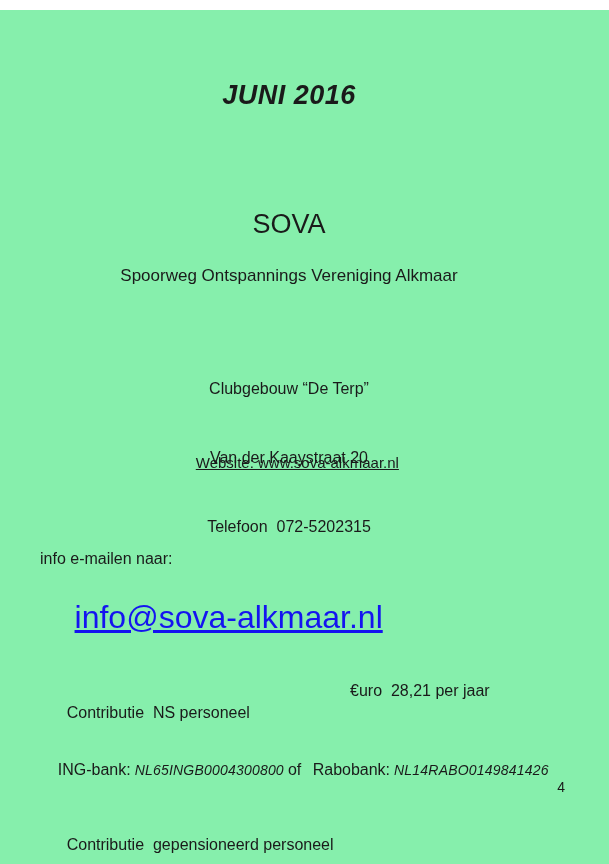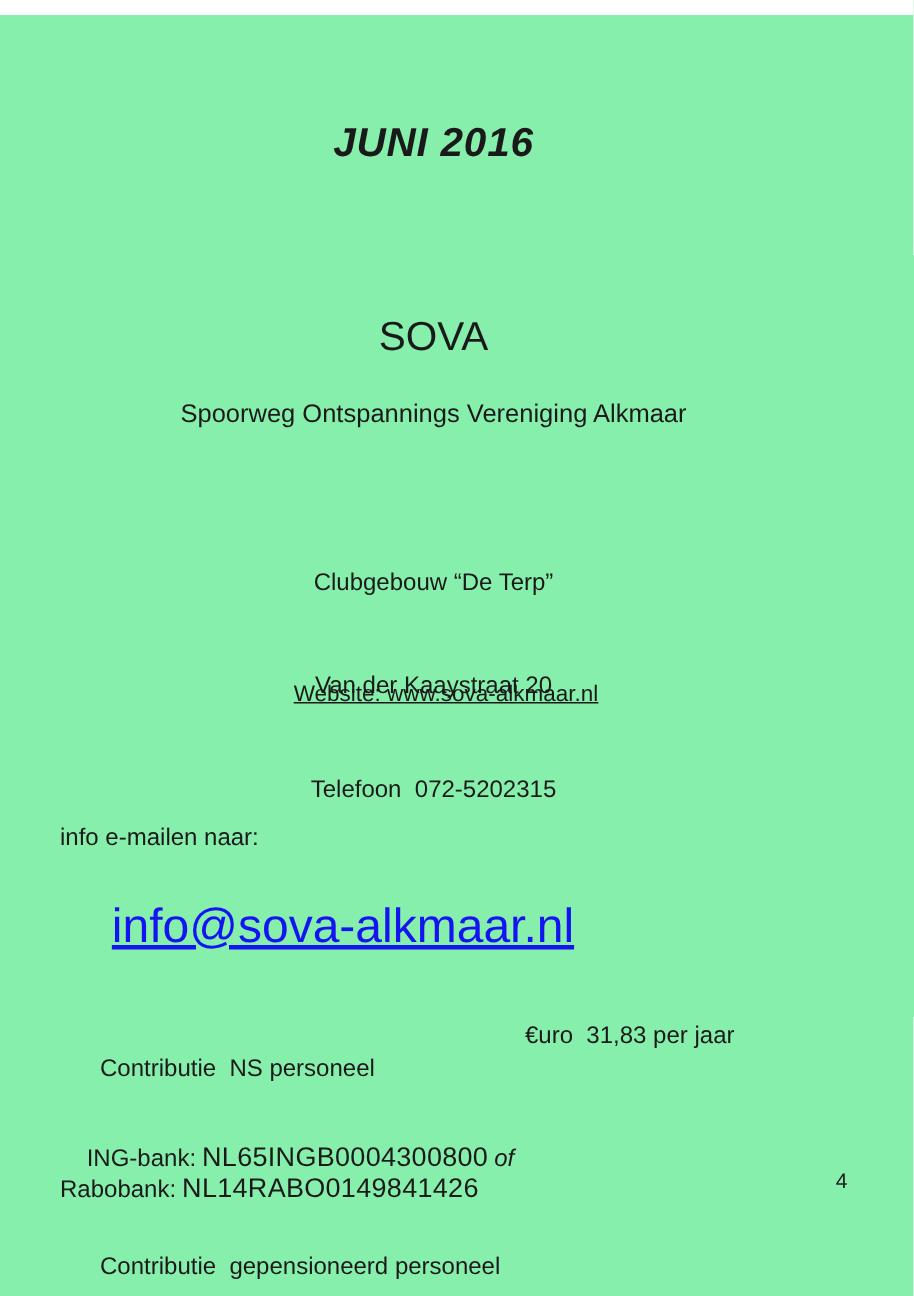--- a/index.html
+++ b/index.html
@@ -94,25 +94,26 @@
     top: 0;
   }
   .bank-line {
     position: absolute;
     left: 40px;
     top: 733px;
     width: 560px;
     font-size: 16px;
   }
   .bank-line .bank-number {
-    font-size: 18px;
+    font-size: 14px;
     letter-spacing: 0.2px;
+    font-style: italic;
   }
   .bank-line span { margin-right: 4px; }
-  .bank-line .connector { margin-right: 7px; font-style: italic; }
+  .bank-line .connector { margin-right: 7px; }
   .page-number {
     position: absolute;
     right: 44px;
     top: 769px;
     font-size: 14px;
   }
 </style>
 </head>
 <body>
 
@@ -139,21 +140,21 @@
     <div>info e-mailen naar:</div>
   </div>
 
   <div class="email-line">
     <a href="#">info@sova-alkmaar.nl</a>
   </div>
 
   <div class="contributie">
     <div class="row">
       <span class="label">Contributie  NS personeel</span>
-      <span class="value">€uro  31,83 per jaar</span>
+      <span class="value">€uro  28,21 per jaar</span>
     </div>
     <div class="row">
       <span class="label">Contributie  gepensioneerd personeel</span>
       <span class="value"></span>
     </div>
     
     
   </div>
 
   <div class="bank-line">

